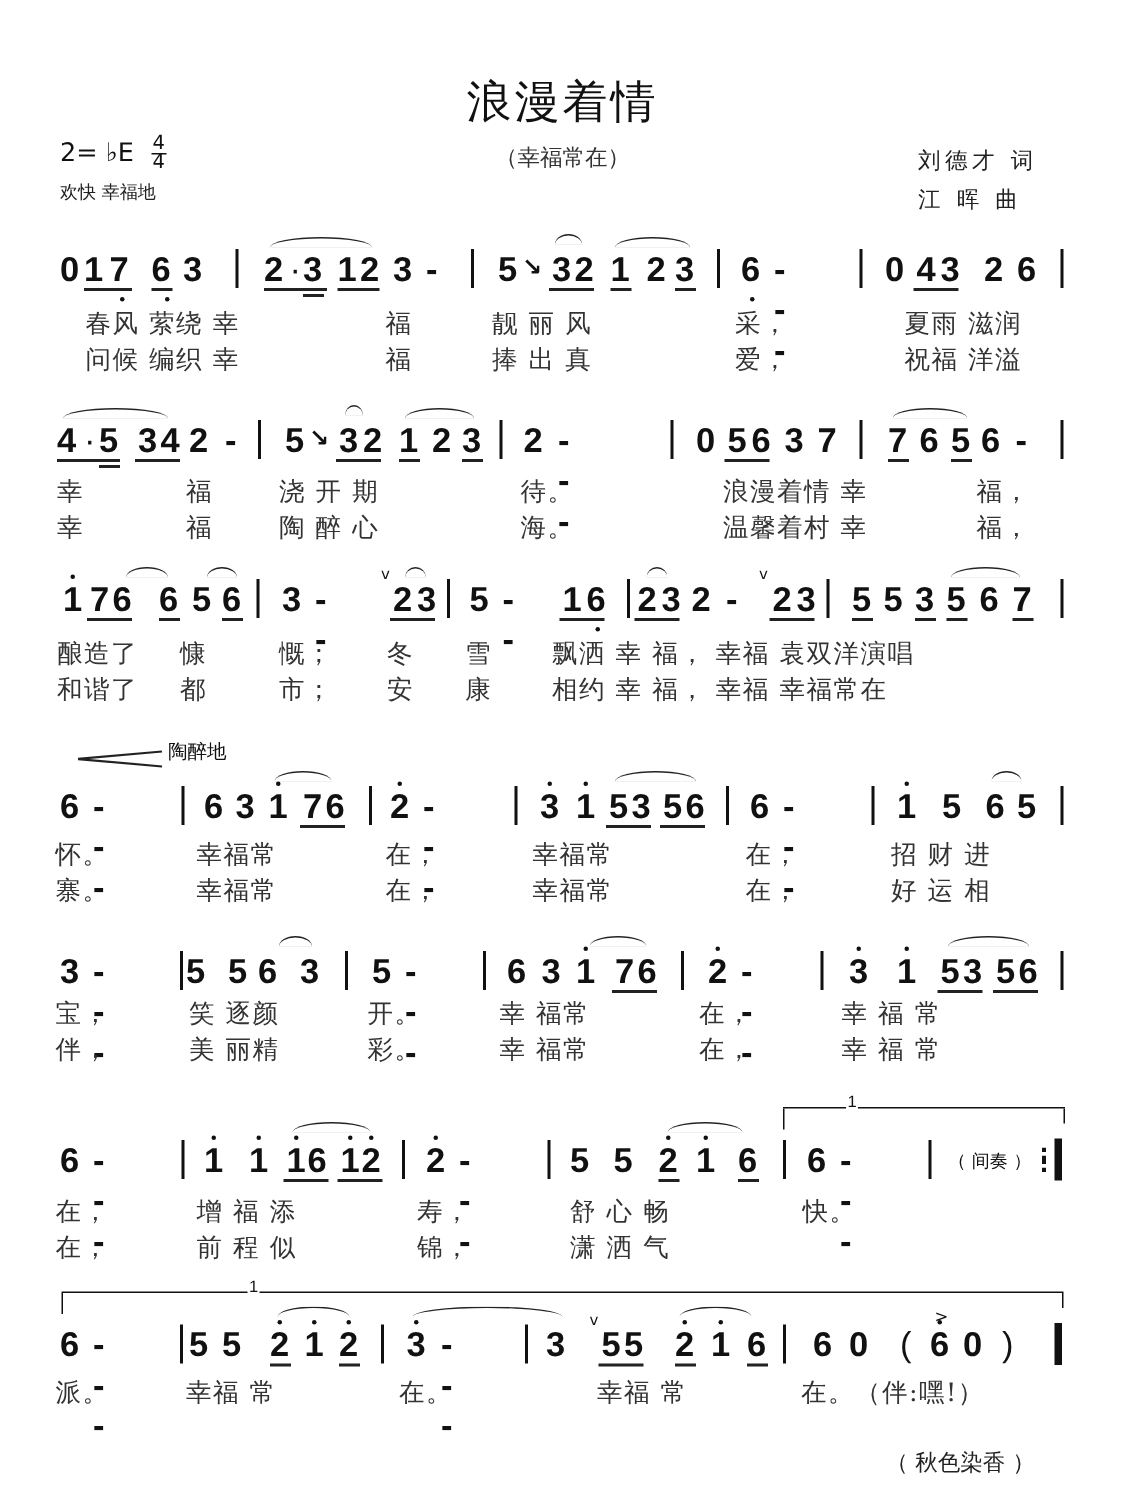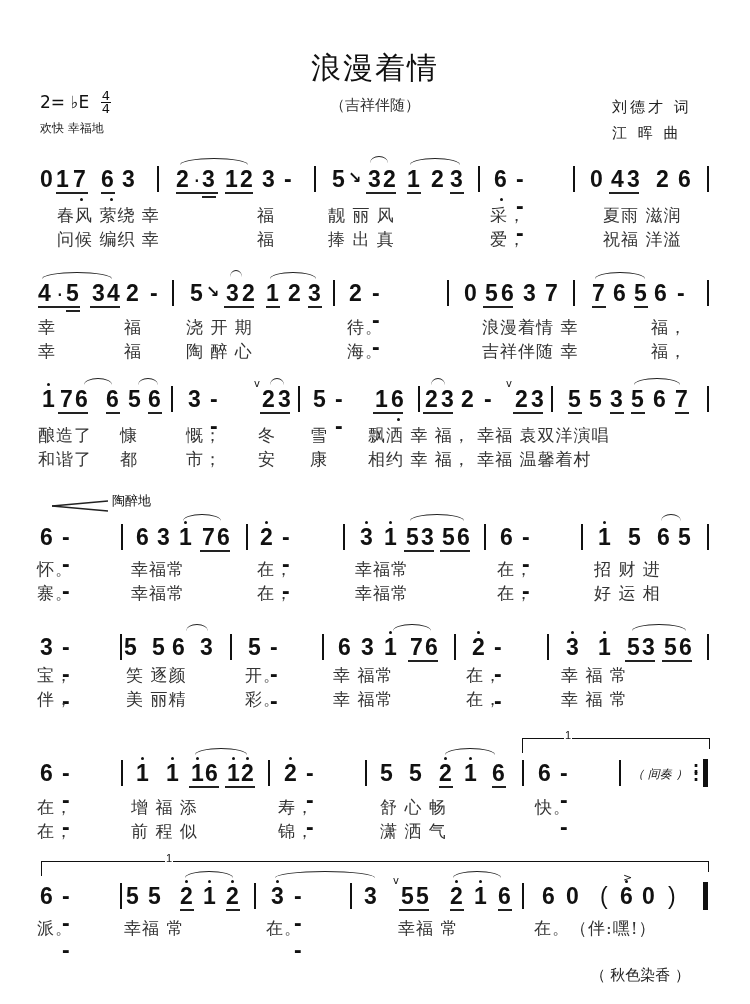--- a/index.html
+++ b/index.html
@@ -18,30 +18,30 @@
   .ul { position: absolute; height: 1.5px; background: #222; }
   .dot { position: absolute; width: 3px; height: 3px; background: #111; border-radius: 50%; }
   .bar { position: absolute; width: 1.5px; height: 26px; background: #111; }
   .bar-thick { position: absolute; width: 5px; height: 28px; background: #111; }
   .slur { position: absolute; border-top: 1.5px solid #222; border-radius: 50% 50% 0 0 / 100% 100% 0 0; height: 6px; }
   .lyric { position: absolute; font-family: "DejaVu Serif", serif; font-size: 17px; color: #333; letter-spacing: 1px; }
   .volta { position: absolute; border-top: 1.2px solid #111; height: 14px; }
   .volta .lt { position: absolute; left: 0; top: 0; width: 1.2px; height: 14px; background: #111; }
   .volta .rt { position: absolute; right: 0; top: 0; width: 1.2px; height: 10px; background: #111; }
   .volta .lbl { position: absolute; top: -10px; font-size: 11px; background: #fff; padding: 0 1px; font-family: "Liberation Sans", sans-serif; }
-  .small { font-size: 12px; font-family: "DejaVu Sans", sans-serif; font-weight: normal; font-style: italic; }
+  .small { font-size: 12px; font-family: "DejaVu Sans", sans-serif; font-weight: normal; }
   .breath { position: absolute; font-size: 10px; font-family: "DejaVu Sans", sans-serif; font-weight: normal; }
   .arrow { position: absolute; font-size: 16px; font-weight: bold; }
   .footer { right: 60px; top: 966px; font-size: 15px; color: #222; }
 </style>
 </head>
 <body>
 
 <div class="abs title">浪漫着情</div>
-<div class="abs subtitle">（吉祥伴随）</div>
+<div class="abs subtitle">（幸福常在）</div>
 <div class="abs key">
   <span>2= ♭E</span>
   <span class="frac">
     <span class="num">4</span>
     <span>4</span>
   </span>
 </div>
 <div class="abs tempo">欢快  幸福地</div>
 <div class="abs credit" style="left:612px; top:98px;">刘德才 词</div>
 <div class="abs credit" style="left:612px; top:124px;">江  晖 曲</div>
@@ -157,21 +157,21 @@
   <div class="lyric" style="left:38px;top:36px">幸</div>
   <div class="lyric" style="left:124px;top:36px">福</div>
   <div class="lyric" style="left:186px;top:36px">浇  开  期</div>
   <div class="lyric" style="left:347px;top:36px">待。</div>
   <div class="lyric" style="left:482px;top:36px">浪漫着情  幸</div>
   <div class="lyric" style="left:651px;top:36px">福，</div>
   <div class="lyric" style="left:38px;top:60px">幸</div>
   <div class="lyric" style="left:124px;top:60px">福</div>
   <div class="lyric" style="left:186px;top:60px">陶  醉  心</div>
   <div class="lyric" style="left:347px;top:60px">海。</div>
-  <div class="lyric" style="left:482px;top:60px">吉祥伴随  幸</div>
+  <div class="lyric" style="left:482px;top:60px">温馨着村  幸</div>
   <div class="lyric" style="left:651px;top:60px">福，</div>
 </div>
 
 <div class="row" style="top:386px;">
   <div class="notes">
     <span class="n" style="left:42px">1</span>
     <span class="n" style="left:60px">7</span>
       <span class="n" style="left:75px">6</span>
     <span class="n" style="left:106px">6</span>
       <span class="n" style="left:128px">5</span>
@@ -226,21 +226,21 @@
   <div class="lyric" style="left:120px;top:38px">慷</div>
   <div class="lyric" style="left:186px;top:38px">慨；</div>
   <div class="lyric" style="left:258px;top:38px">冬</div>
   <div class="lyric" style="left:310px;top:38px">雪</div>
   <div class="lyric" style="left:368px;top:38px">飘洒 幸  福，  幸福  袁双洋演唱</div>
   <div class="lyric" style="left:38px;top:62px">和谐了</div>
   <div class="lyric" style="left:120px;top:62px">都</div>
   <div class="lyric" style="left:186px;top:62px">市；</div>
   <div class="lyric" style="left:258px;top:62px">安</div>
   <div class="lyric" style="left:310px;top:62px">康</div>
-  <div class="lyric" style="left:368px;top:62px">相约 幸  福，  幸福  温馨着村</div>
+  <div class="lyric" style="left:368px;top:62px">相约 幸  福，  幸福  幸福常在</div>
 </div>
 
 <svg class="abs" style="left:52px;top:500px" width="60" height="12">
   <line x1="0" y1="6" x2="56" y2="1" stroke="#222" stroke-width="1.5"></line>
   <line x1="0" y1="6" x2="56" y2="11" stroke="#222" stroke-width="1.5"></line>
 </svg>
 <div class="abs" style="left:112px;top:492px;font-size:13px;">陶醉地</div>
 
 <div class="row" style="top:524px;">
   <div class="notes">

